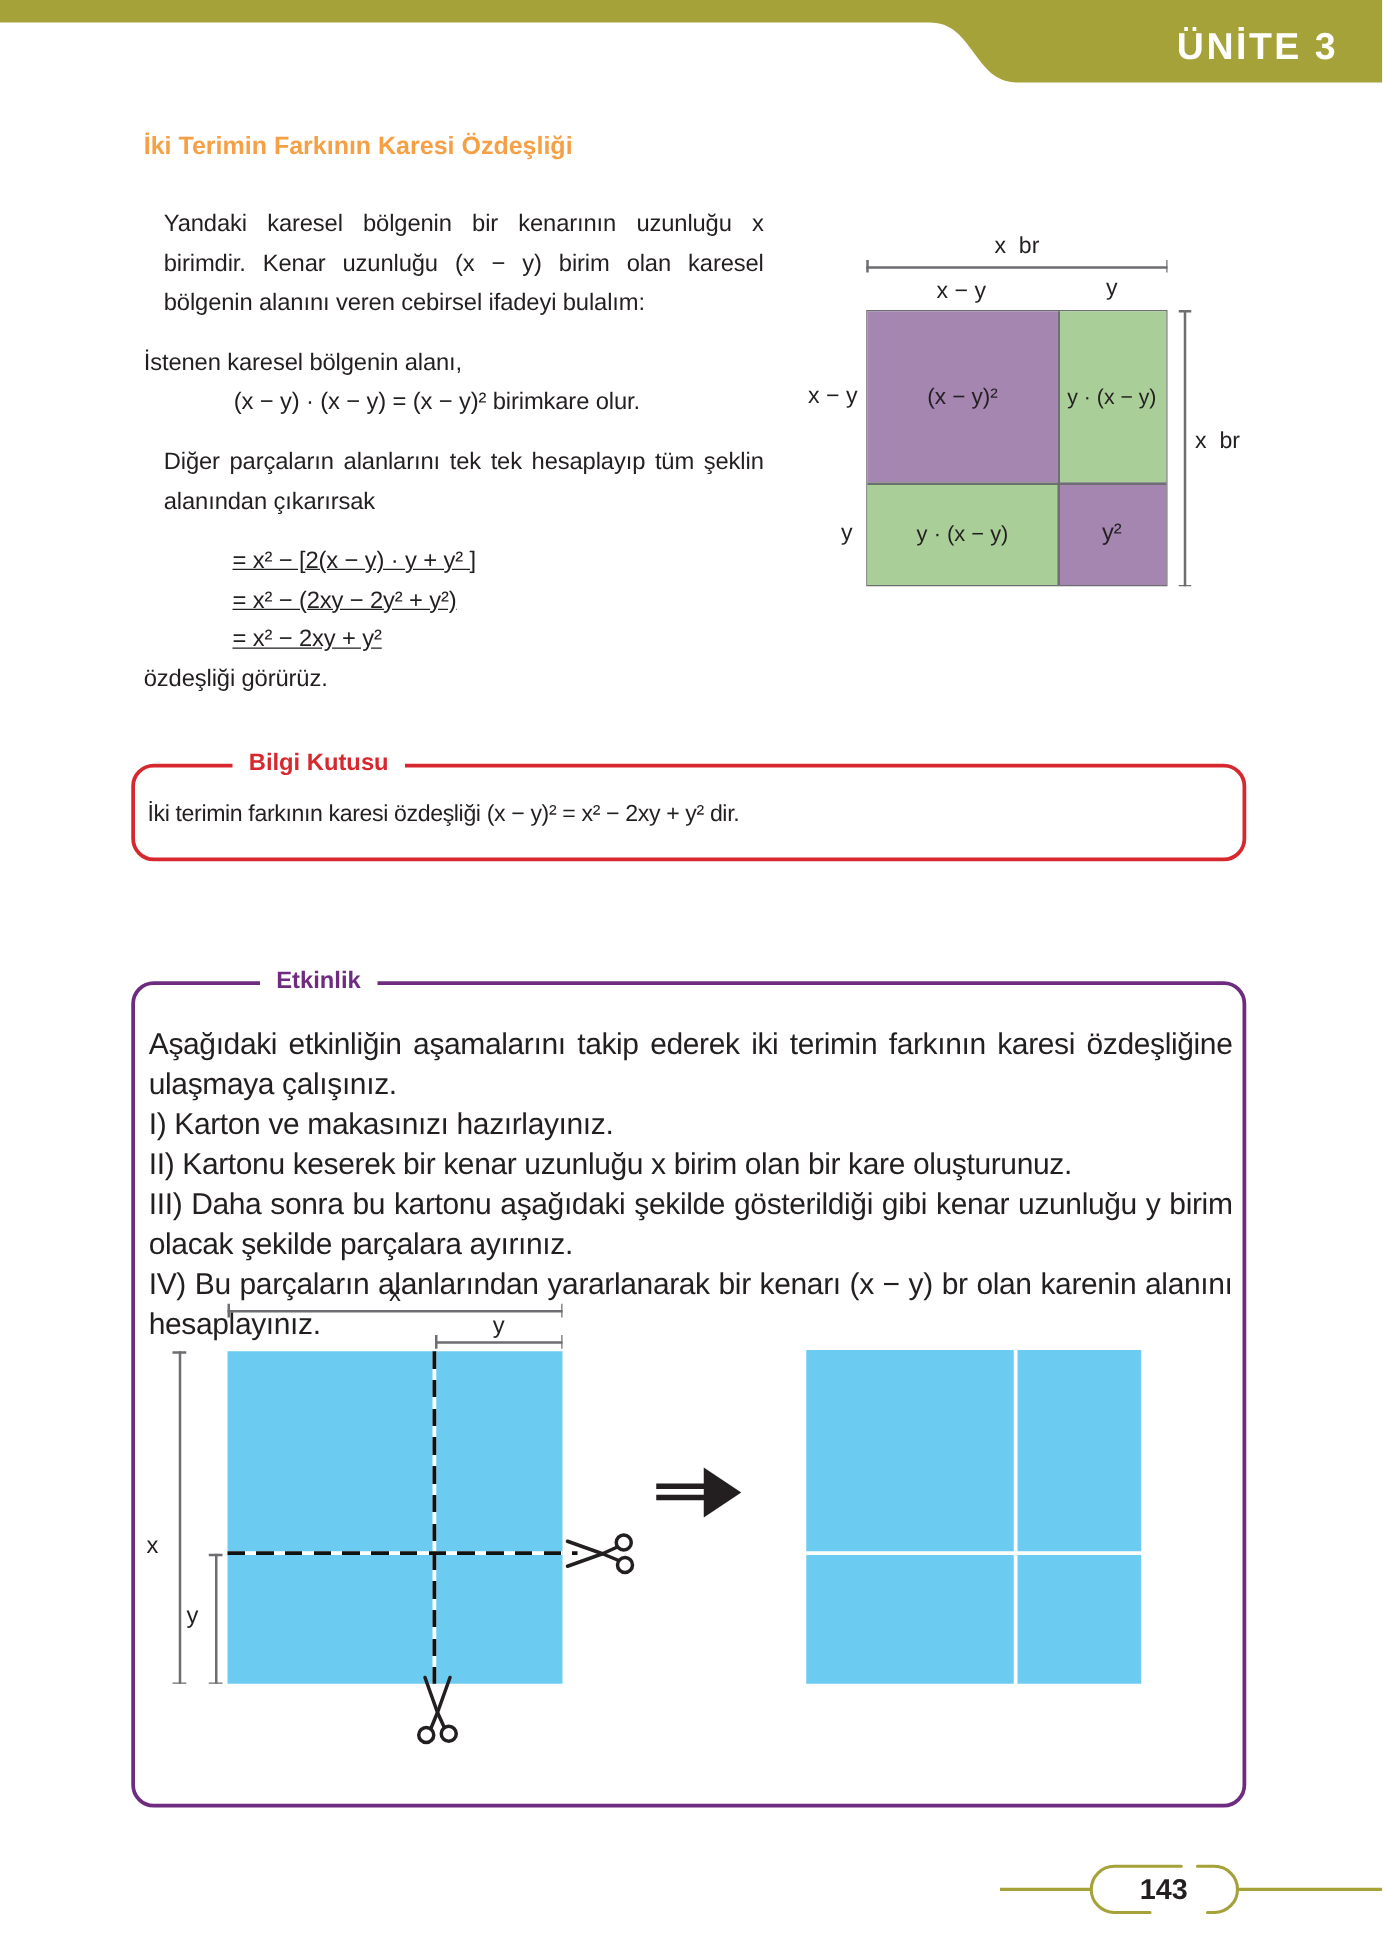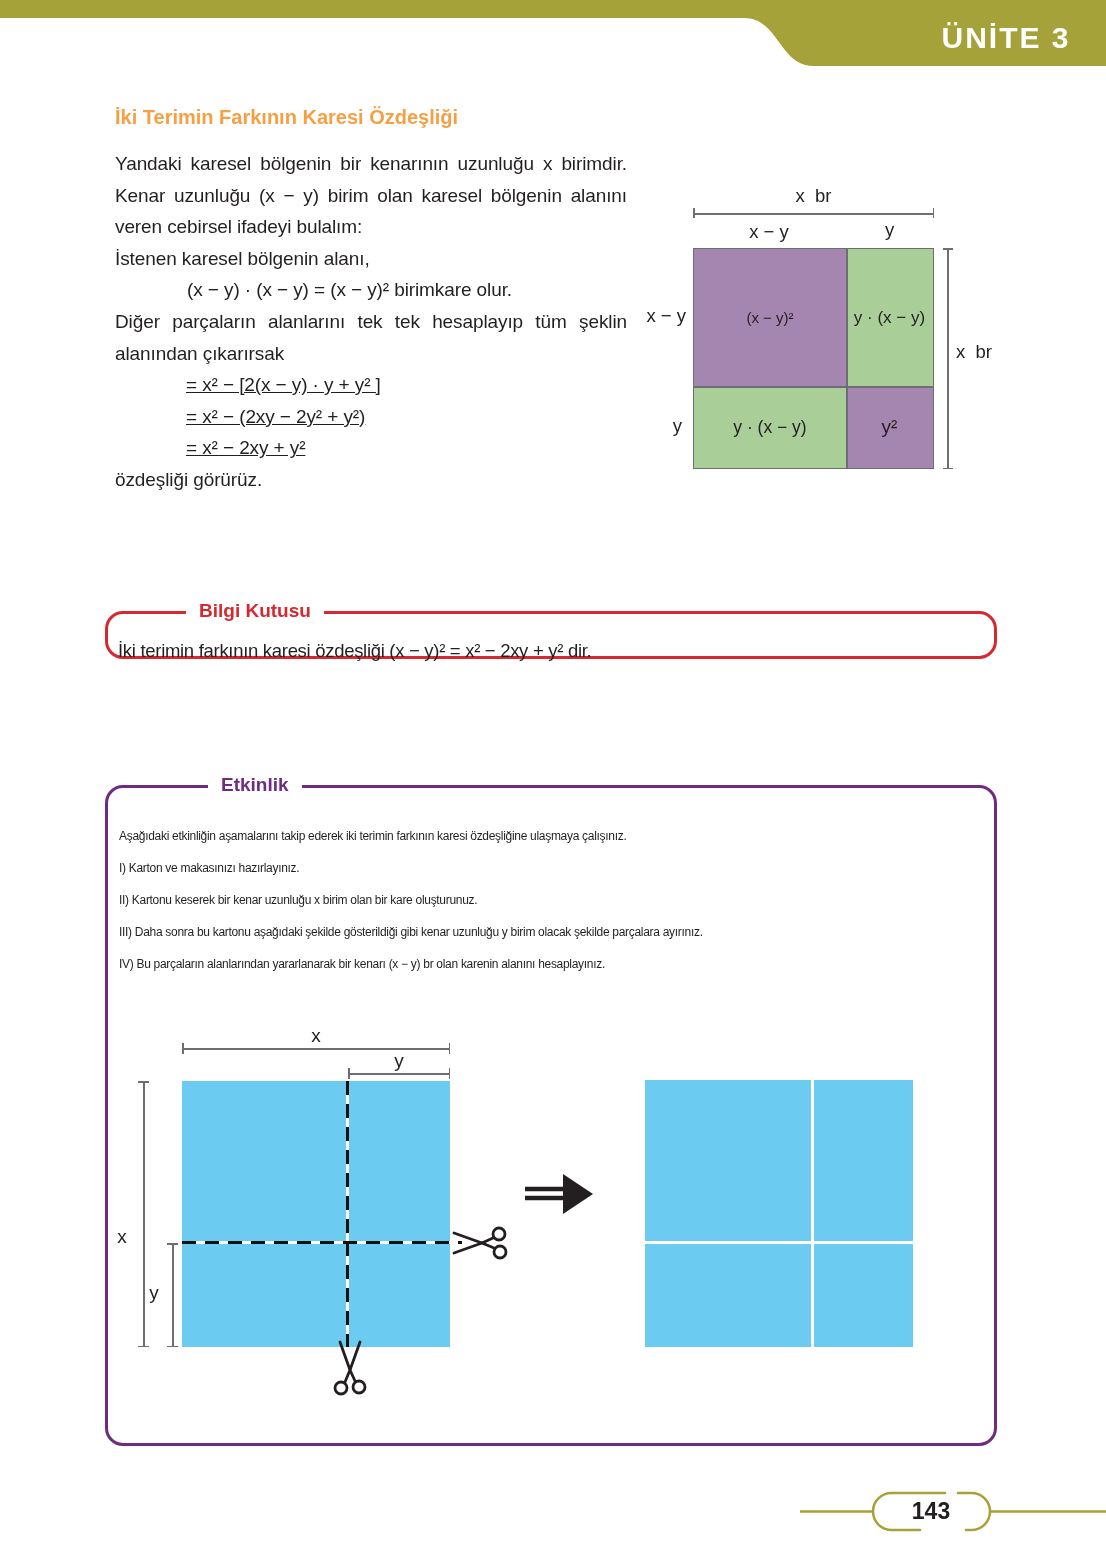--- a/index.html
+++ b/index.html
@@ -9,47 +9,47 @@
   .pre{white-space:pre;}
 
   
   .header-svg{position:absolute;left:0;top:0;}
   .unit-label{position:absolute;left:900px;top:21px;width:212px;height:34px;line-height:34px;
               text-align:center;color:#fff;font-size:30px;font-weight:bold;letter-spacing:2px;}
 
   
   .lesson-title{position:absolute;left:115px;top:106px;font-size:20px;font-weight:bold;color:#f6a045;}
   .lesson-col{position:absolute;left:115px;top:148px;width:512px;font-size:19px;line-height:31.6px;letter-spacing:-0.1px;}
-  .lesson-col p{margin:0;text-align:justify;}
+  .lesson-col p{margin:16px;text-align:justify;}
   .formula-indent{padding-left:72px;}
   .deriv-indent{padding-left:71px;text-decoration:underline;}
 
   
   .sq-diagram{position:absolute;left:630px;top:185px;width:390px;height:300px;font-size:19px;}
   .mline{position:absolute;background:#6d6e71;}
   .tick{position:absolute;background:#6d6e71;}
   .mlabel{position:absolute;text-align:center;white-space:pre;font-size:18.5px;}
   .sq-grid{position:absolute;left:63px;top:63px;width:241px;height:221px;border:1.5px solid #6d6e71;box-sizing:border-box;}
   .cell{position:absolute;display:flex;align-items:center;justify-content:center;}
-  .cell-tl{left:0;top:0;width:152px;height:137px;background:#a586b1;font-size:15px;}
+  .cell-tl{left:0;top:0;width:152px;height:137px;background:#a586b1;font-size:18px;}
   .cell-tr{left:152px;top:0;right:0;height:137px;background:#a9ce98;font-size:17px;}
   .cell-bl{left:0;top:137px;width:152px;bottom:0;background:#a9ce98;font-size:17.5px;}
   .cell-br{left:152px;top:137px;right:0;bottom:0;background:#a586b1;font-size:19px;}
   .div-v{position:absolute;left:152px;top:0;width:1.5px;height:100%;background:#6d6e71;}
   .div-h{position:absolute;left:0;top:137px;width:100%;height:1.5px;background:#6d6e71;}
 
   
   .callout{position:absolute;box-sizing:border-box;border-radius:18px;background:#fff;}
-  .bilgi-box{left:105px;top:611px;width:892px;height:48px;border:3px solid #d7282f;}
+  .bilgi-box{left:105px;top:611px;width:892px;height:78px;border:3px solid #d7282f;}
   .etkinlik-box{left:105px;top:747px;width:892px;height:661px;border:3px solid #6f2b80;margin-top:38px;}
   .callout-label{position:absolute;top:-14px;background:#fff;padding:0 13px;font-weight:bold;font-size:19px;white-space:pre;}
   .bilgi-label{left:78px;color:#d7282f;}
   .etkinlik-label{left:100px;color:#6f2b80;}
   .bilgi-text{position:absolute;left:10px;top:26px;width:860px;font-size:18.5px;letter-spacing:-0.3px;}
-  .etkinlik-body{position:absolute;left:11px;top:32px;width:867px;font-size:12px;line-height:32px;letter-spacing:-0.3px;}
+  .etkinlik-body{position:absolute;left:11px;top:32px;width:867px;font-size:24px;line-height:32px;letter-spacing:-0.3px;}
   .etkinlik-body p{margin:0;text-align:justify;}
   .mb8{margin-bottom:8px;}.mb6{margin-bottom:6px;}.mb5{margin-bottom:5px;}.mb9{margin-bottom:9px;}
 
   
   .blue-square{position:absolute;left:182px;top:1081px;width:268px;height:266px;background:#6ccbf1;}
   .wline-v{position:absolute;left:346px;top:1081px;width:3px;height:266px;background:#fff;}
   .wline-h{position:absolute;left:182px;top:1241px;width:268px;height:3px;background:#fff;}
   .dash-v{position:absolute;left:346px;top:1081px;width:3px;height:266px;
           background:repeating-linear-gradient(180deg,#111 0 14px,transparent 14px 23px);}
   .dash-h{position:absolute;left:182px;top:1241px;width:280px;height:3px;

